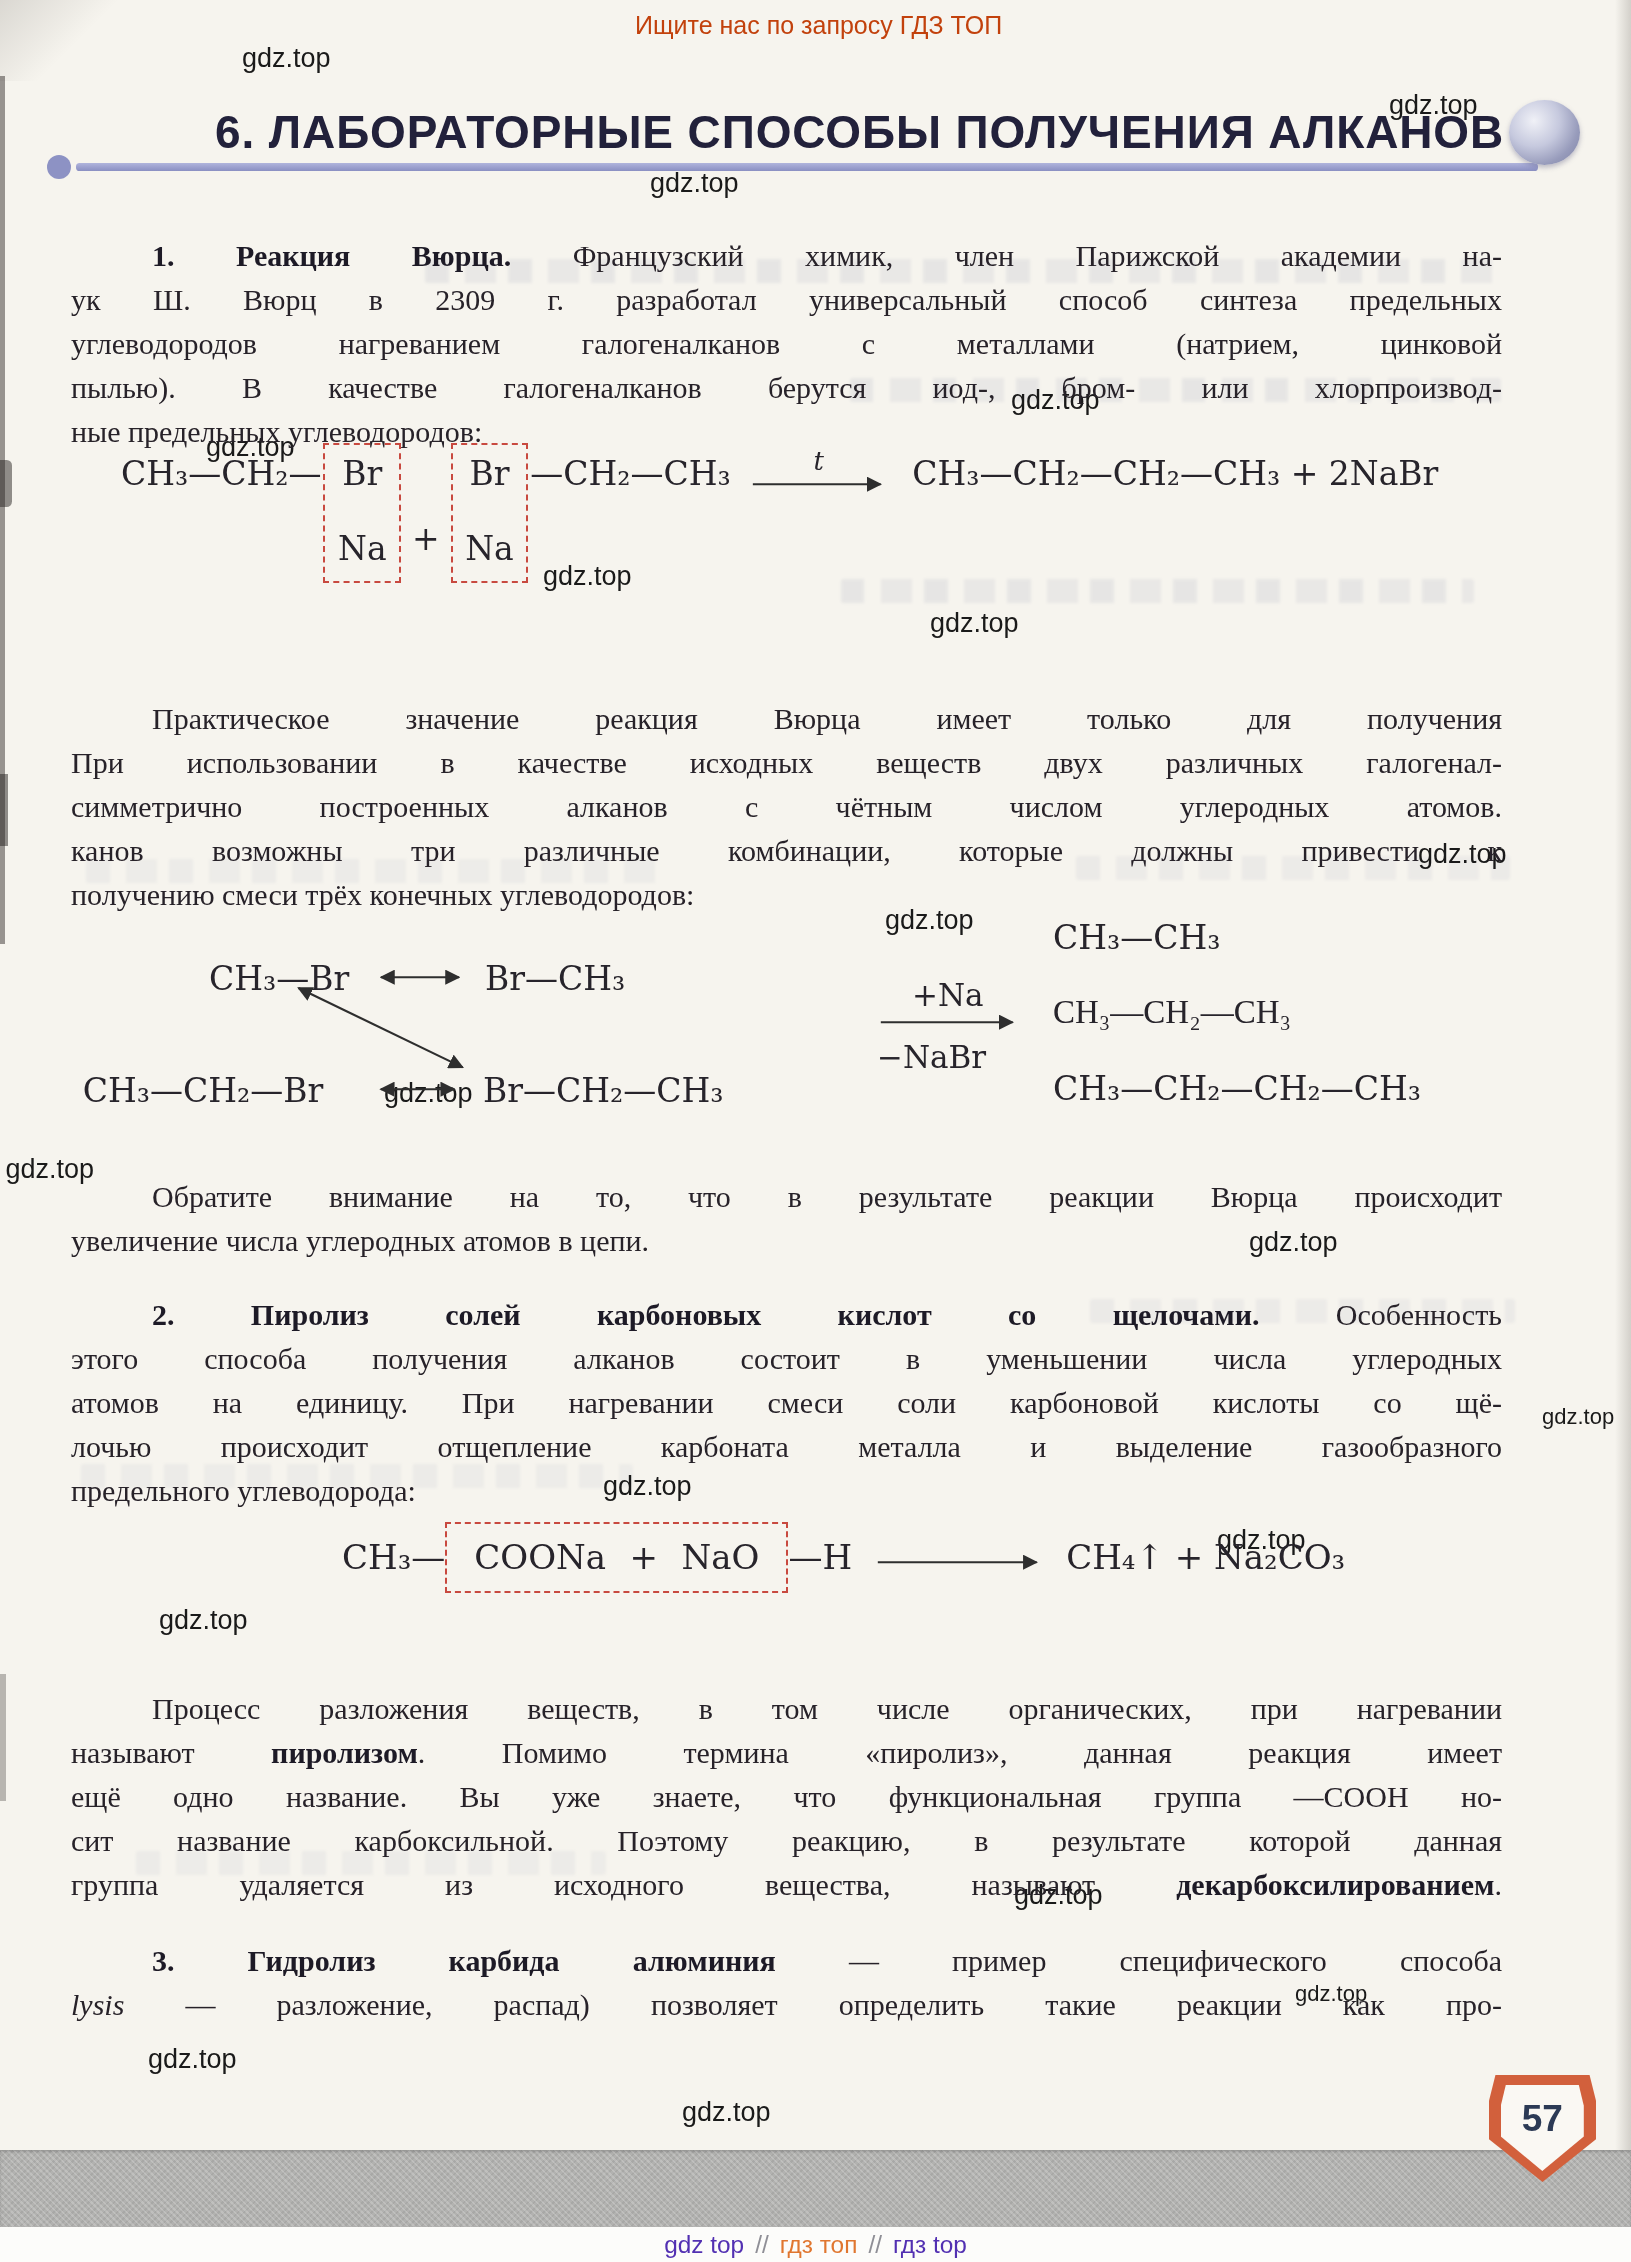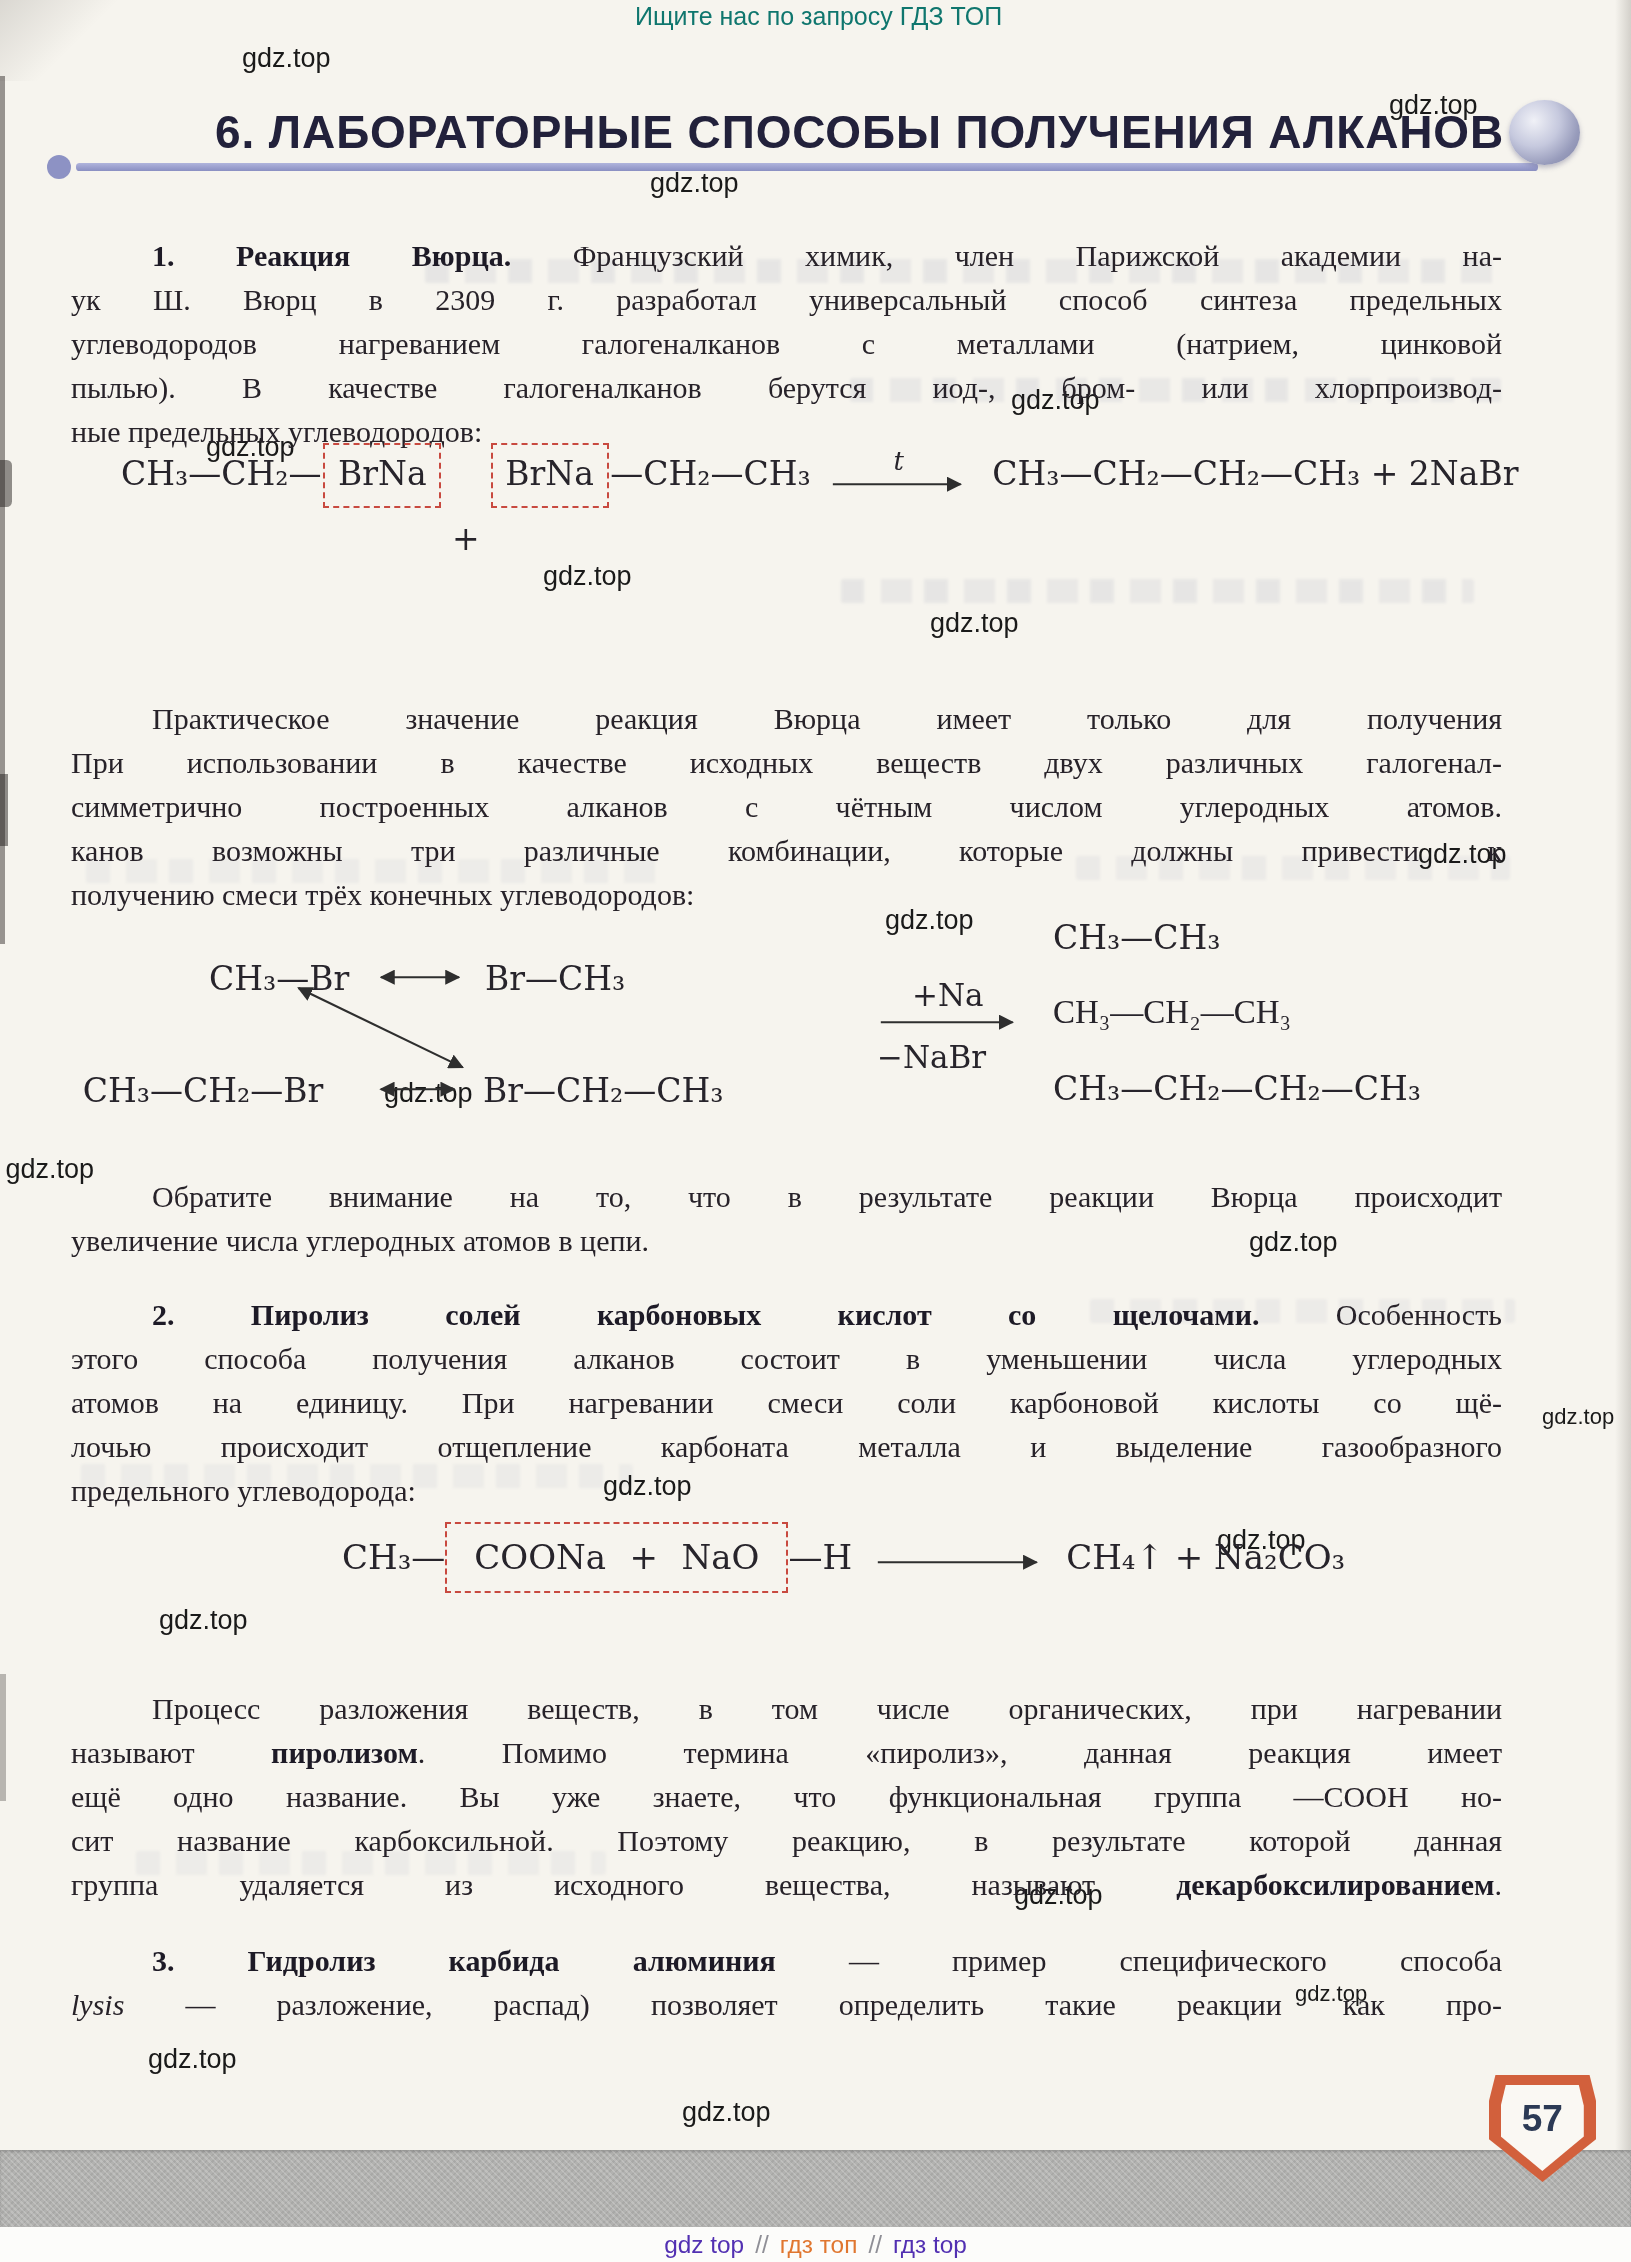--- a/index.html
+++ b/index.html
@@ -12,21 +12,21 @@
   .edge-strip { position:absolute; left:0; top:76px; width:5.4px; height:868px; background:rgba(55,50,48,.5); }
   .spot { position:absolute; background:rgba(40,36,34,.5); }
   .right-shade { position:absolute; right:0; top:0; width:16.3px; height:2150px;
     background:linear-gradient(to left, rgba(110,104,98,.26), rgba(110,104,98,0)); }
   .top-corner { position:absolute; left:0; top:0; width:118px; height:81px;
     background:linear-gradient(135deg, rgba(120,115,110,.22), rgba(120,115,110,0) 60%); }
   .ghost { position:absolute; height:23.5px; filter:blur(1.8px); opacity:.3; border-radius:2.7px;
     background:repeating-linear-gradient(90deg, rgba(120,126,158,.4) 0 23.5px, rgba(120,126,158,0) 23.5px 40px,
       rgba(120,126,158,.34) 40px 71px, rgba(120,126,158,0) 71px 83px); }
   
-  .promo { position:absolute; left:635px; top:2px; font:25px "Liberation Sans", sans-serif; color:#0f766e; white-space:nowrap; }
+  .promo { position:absolute; left:635px; top:11px; font:25px "Liberation Sans", sans-serif; color:#c2410c; white-space:nowrap; }
   .wm { position:absolute; font:27px "Liberation Sans", sans-serif; color:#0a0a0a; white-space:nowrap; opacity:.93; }
   .wm.small { font-size:22px; }
   
   .title { position:absolute; left:215px; top:105px; font-family:"Liberation Sans", sans-serif;
     font-weight:bold; font-size:46px; letter-spacing:0.9px; color:#22213b; white-space:nowrap; }
   .rule { position:absolute; left:76px; top:163px; width:1462px; height:8.1px; border-radius:3.6px;
     background:linear-gradient(#b0b4dc,#8a8fc2); }
   .rule-dot { position:absolute; left:47px; top:155px; width:24.4px; height:24.4px; border-radius:50%; background:#8d92c4; }
   .sphere { position:absolute; left:1509px; top:100px; width:71px; height:65px; border-radius:50%;
     background:radial-gradient(circle at 35% 32%, #f0f1f7 0%, #c6c9de 40%, #979bbb 70%, #7e82a4 100%);
@@ -35,21 +35,21 @@
   .para { position:absolute; left:71px; width:1431px; font:30px/44px "Liberation Serif", serif; color:#272229; }
   .line { display:block; text-align:justify; text-align-last:justify; }
   .line.ind::before { content:""; display:inline-block; width:81px; }
   .line.last { text-align-last:left; }
   .b { font-weight:bold; color:#1d1a26; }
   .i { font-style:italic; }
   
   .fmfont { font-family:"DejaVu Serif", serif; color:#27242b; }
   .eq1 { position:absolute; left:71px; top:443px; padding-left:50px; display:flex; align-items:flex-start; font-size:33px; }
   .eq1 .fm { padding-top:11px; white-space:nowrap; }
-  .rbox { border:2.7px dashed #c8493f; display:flex; flex-direction:row; align-items:center;
+  .rbox { border:2.7px dashed #c8493f; display:flex; flex-direction:column; align-items:center;
     padding:9px 12.7px 12.7px; row-gap:36px; margin:0 1.8px; }
   .eq1 .plus { margin:76px 9px 0; }
   .arrblock { display:flex; flex-direction:column; align-items:center; margin:0 20px; }
   .arrblock .t { font-style:italic; font-size:26px; line-height:1; padding-top:5.4px; margin-bottom:2.7px; }
   .eq2 { position:absolute; left:71px; top:1522px; padding-left:271px; display:flex; align-items:flex-start; font-size:34px; }
   .eq2 .fm { padding-top:15.4px; white-space:nowrap; }
   .rbox2 { border:2.7px dashed #c8493f; padding:12.7px 27px 14.5px; word-spacing:12.7px; white-space:nowrap; }
   .eq2 .harr { margin:33px 23.5px 0; }
   .scheme { position:absolute; left:71px; top:894px; width:1502px; height:233px; font-size:33px; }
   .scheme .abs { position:absolute; white-space:nowrap; }

